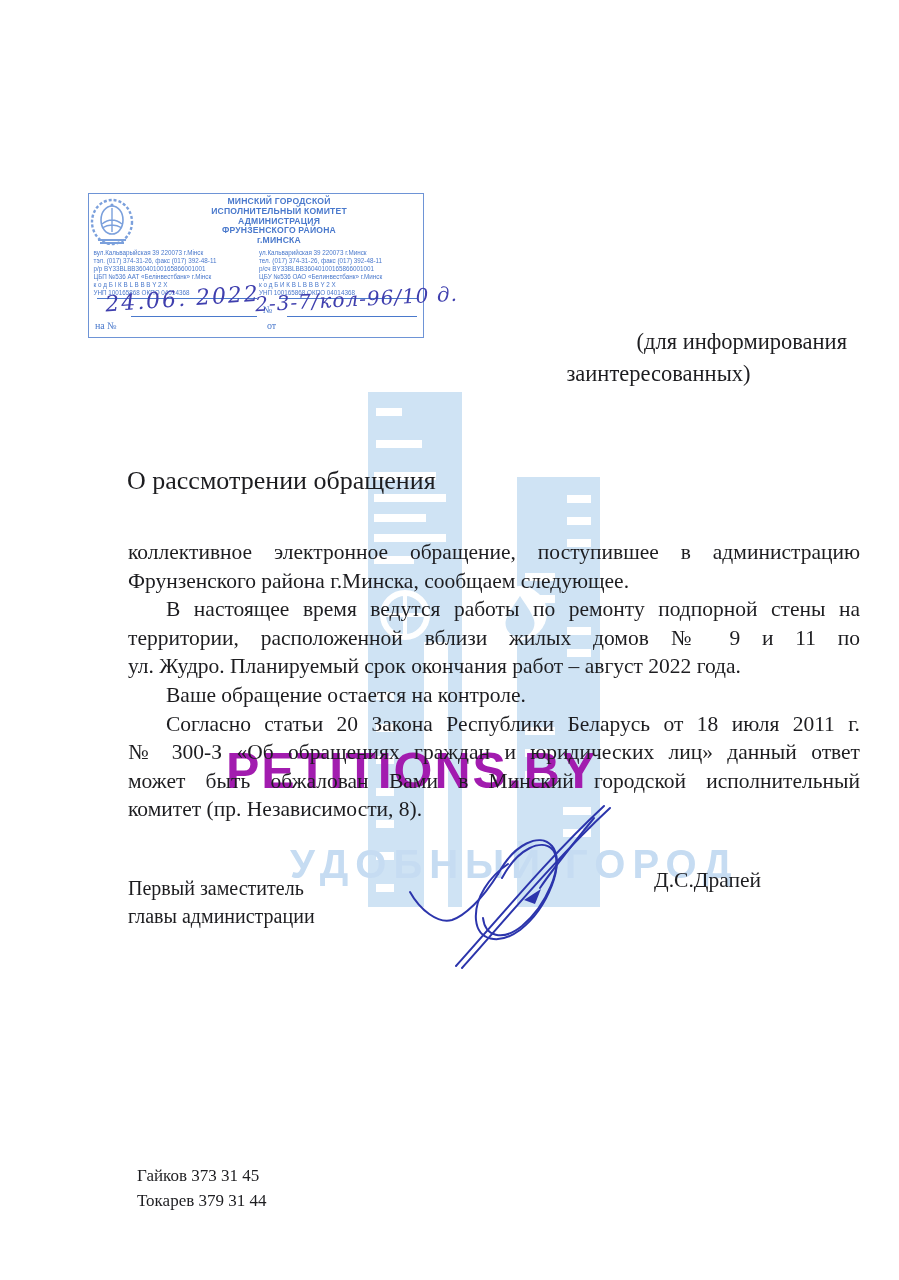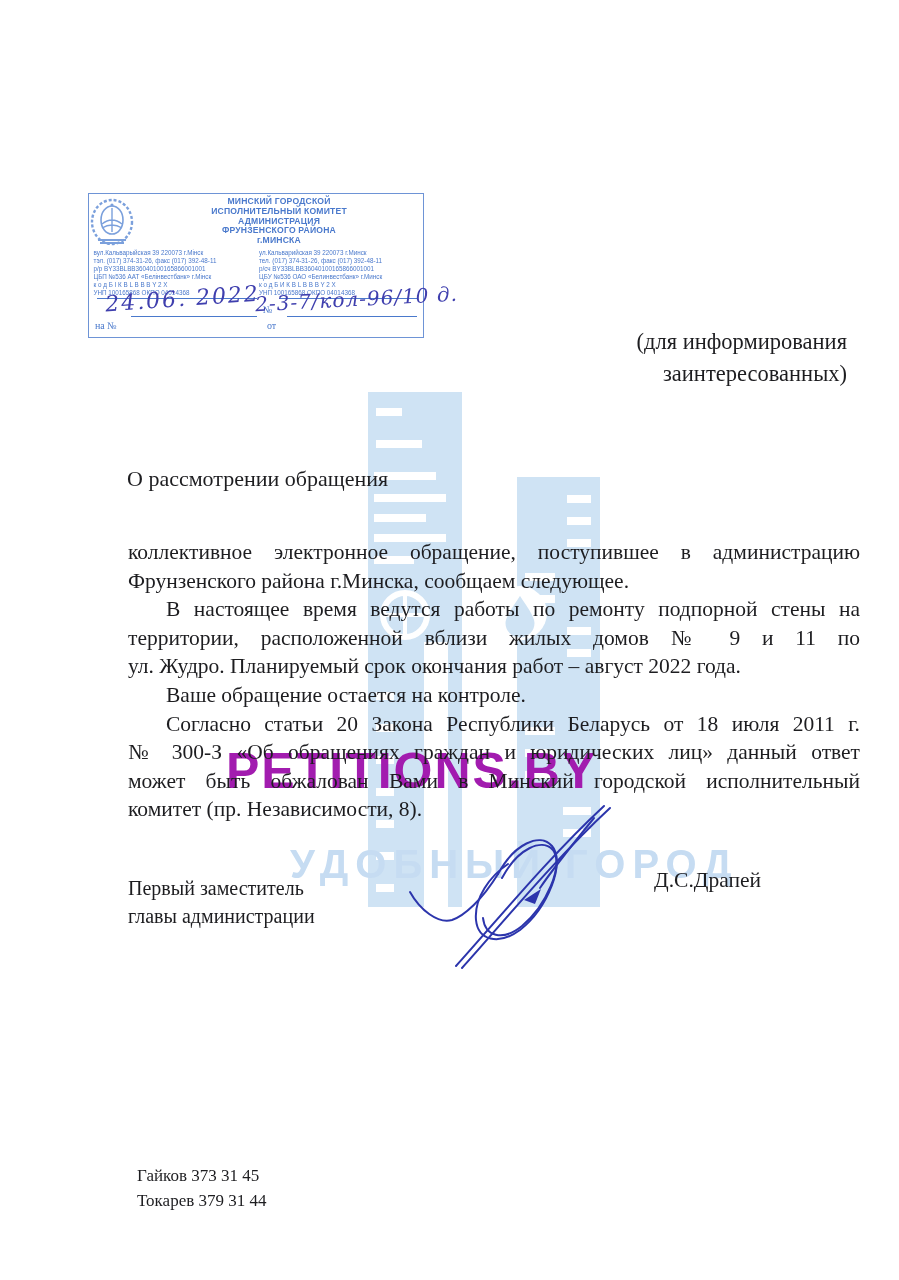--- a/index.html
+++ b/index.html
@@ -35,22 +35,22 @@
   .st-label{position:absolute;font-family:"Liberation Serif",serif;font-size:10px;}
   .hw{position:absolute;font-family:"DejaVu Serif",serif;font-style:italic;color:#3f3fae;
       white-space:nowrap;z-index:3;}
   .hw-date{left:16px;top:92px;font-size:22px;transform:rotate(-4deg);letter-spacing:2px;}
   .hw-num{left:166px;top:93px;font-size:20px;transform:rotate(-3deg);letter-spacing:1px;}
 
   
   .content{position:absolute;inset:0;z-index:1;margin-top:8px;}
   .annot{position:absolute;left:470px;top:318px;width:377px;font-size:22.5px;line-height:32px;}
   .annot .a1{text-align:right;}
-  .annot .a2{text-align:right;}
-  .subject{position:absolute;left:127px;top:458px;font-size:22px;}
+  .annot .a2{text-align:center;}
+  .subject{position:absolute;left:127px;top:458px;font-size:26px;}
   .body-text{position:absolute;left:128px;top:530px;width:732px;font-size:21.5px;line-height:28.6px;}
   .bl{white-space:normal;}
   .bl.just{text-align:justify;text-align-last:justify;}
   .bl.ind{padding-left:38px;}
   .sig-title{position:absolute;left:128px;top:866px;font-size:20px;line-height:28px;}
   .sig-name{position:absolute;left:654px;top:860px;font-size:21.5px;}
   .sig-svg{position:absolute;left:398px;top:788px;z-index:3;}
   .footer{position:absolute;left:137px;top:1156px;font-size:17px;line-height:24.5px;}
 </style>
 </head>

